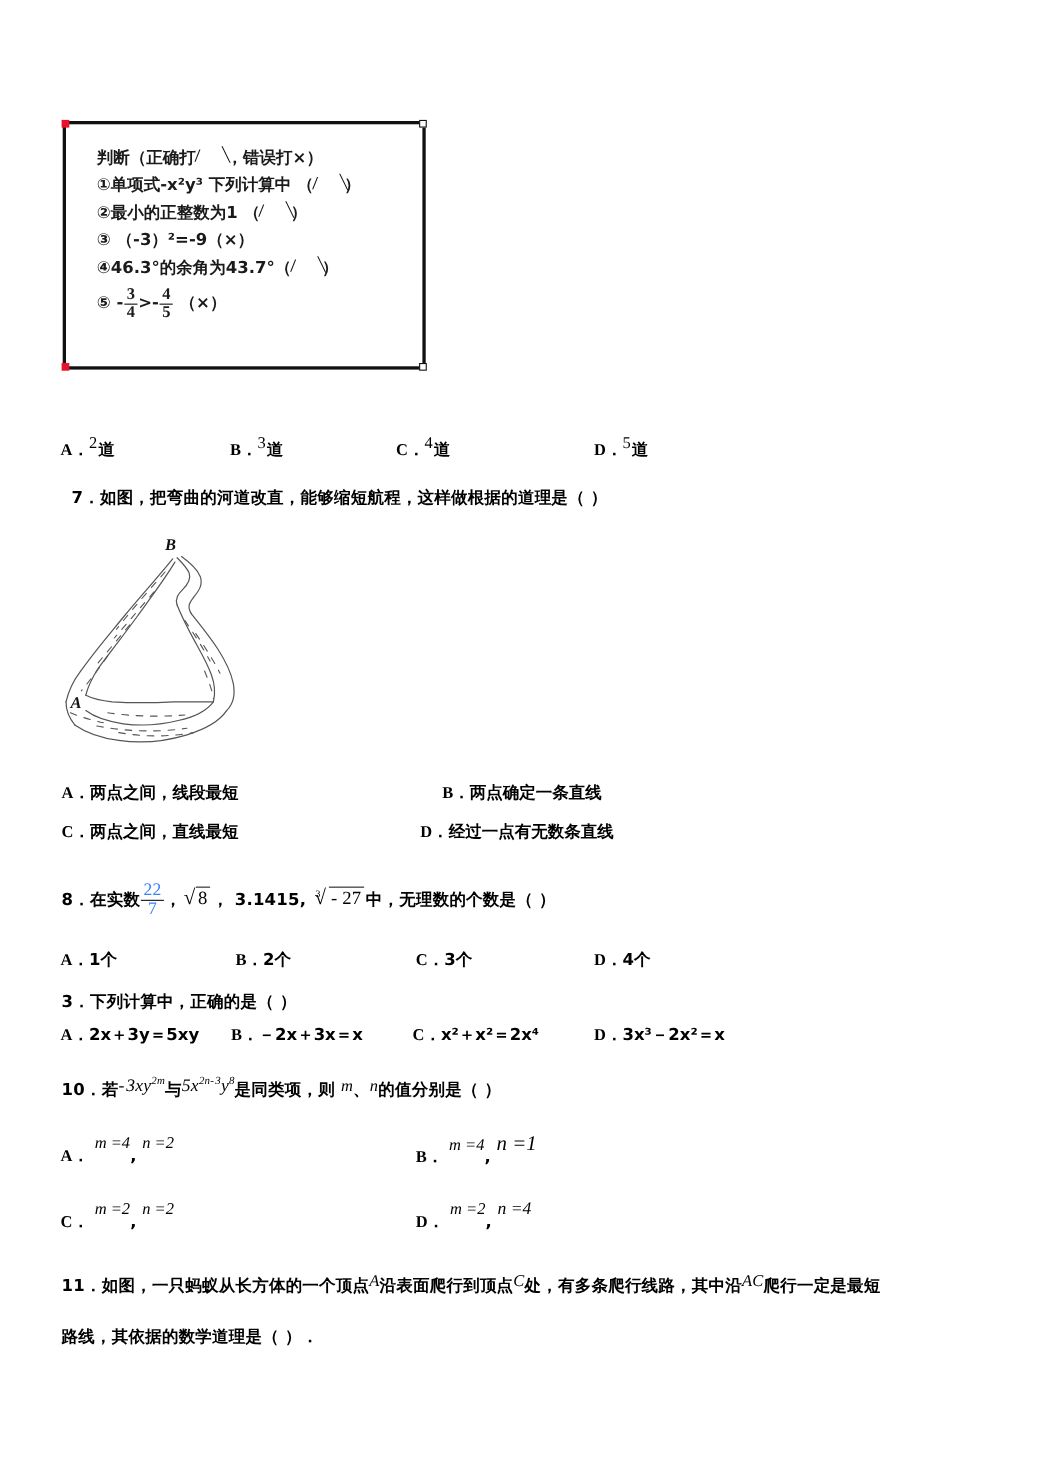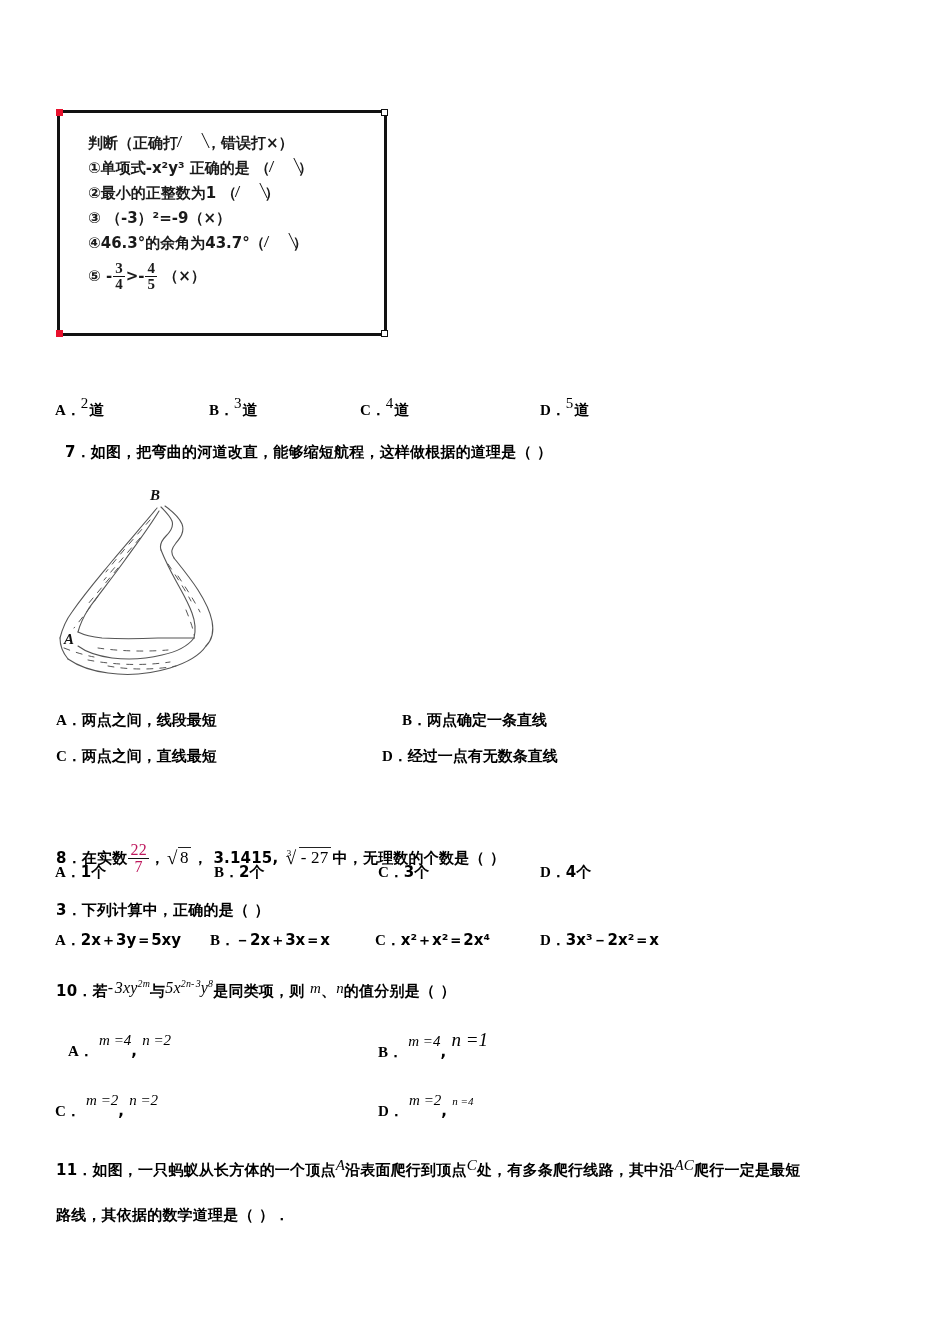--- a/index.html
+++ b/index.html
@@ -133,22 +133,21 @@
     font-size: 15px;
     margin: 0 1px;
   }
   .frac .num { display: block; padding: 0 2px; }
   .frac .den { display: block; padding: 0 2px; border-top: 1.4px solid #111; }
 
   .frac-light {
     font-weight: 400;
     font-family: "Liberation Serif", serif;
     font-style: normal;
-    color: #be185d;
-    margin-top: 40px;
+    color: #3b82f6;
   }
 
   
   #river-figure {
     position: absolute;
     left: 58px;
     top: 480px;
     width: 215px;
     height: 205px;
   }
@@ -194,21 +193,21 @@
     <span class="handle red   h-bl"></span>
     <span class="handle white h-br"></span>
 
     <div class="judge-body">
 
       <div class="judge-row">
         <span>判断（正确打</span><span class="tickmark"></span><span>，错误打×）</span>
       </div>
 
       <div class="judge-row">
-        <span>①</span><span>单项式-x²y³ 正确的是</span>
+        <span>①</span><span>单项式-x²y³ 下列计算中</span>
         <span>（</span><span class="tickmark"></span><span>）</span>
       </div>
 
       <div class="judge-row">
         <span>②</span><span>最小的正整数为1</span>
         <span>（</span><span class="tickmark"></span><span>）</span>
       </div>
 
       <div class="judge-row">
         <span>③</span>
@@ -325,39 +324,39 @@
     <span class="opt-letter">C．</span><span>x²＋x²＝2x⁴</span>
   </div>
   <div class="opt" style="left:540px; top:930px;">
     <span class="opt-letter">D．</span><span>3x³－2x²＝x</span>
   </div>
 
   <div class="q-line" style="left:56px; top:978px;">
     <span>10．若</span><span class="mathi" style="font-size:16px;vertical-align:3px;">- 3xy<sup class="sm">2m</sup></span><span>与</span><span class="mathi" style="font-size:16px;vertical-align:3px;">5x<sup class="sm">2n- 3</sup>y<sup class="sm">8</sup></span><span>是同类项，则</span> <span class="mathi" style="font-size:15px;vertical-align:3px;">m</span><span>、</span><span class="mathi" style="font-size:15px;vertical-align:3px;">n</span><span>的值分别是（   ）</span>
   </div>
 
-  <div class="opt" style="left:68px; top:1030px;">
+  <div class="opt" style="left:55px; top:1030px;">
     <span class="opt-letter" style="vertical-align:-7px;">A．</span>
     <span class="mathi" style="font-size:15px;vertical-align:4px;">m =4</span><span style="vertical-align:-7px;">,</span>
     <span class="mathi" style="font-size:15px;vertical-align:4px;">n =2</span>
   </div>
   <div class="opt" style="left:378px; top:1030px;">
     <span class="opt-letter" style="vertical-align:-7px;">B．</span>
     <span class="mathi" style="font-size:15px;vertical-align:4px;">m =4</span><span style="vertical-align:-7px;">,</span>
     <span class="mathi" style="font-size:19px;vertical-align:4px;">n =1</span>
   </div>
   <div class="opt" style="left:55px; top:1090px;">
     <span class="opt-letter" style="vertical-align:-7px;">C．</span>
     <span class="mathi" style="font-size:15px;vertical-align:4px;">m =2</span><span style="vertical-align:-7px;">,</span>
     <span class="mathi" style="font-size:15px;vertical-align:4px;">n =2</span>
   </div>
   <div class="opt" style="left:378px; top:1090px;">
     <span class="opt-letter" style="vertical-align:-7px;">D．</span>
     <span class="mathi" style="font-size:15px;vertical-align:4px;">m =2</span><span style="vertical-align:-7px;">,</span>
-    <span class="mathi" style="font-size:11px;vertical-align:4px;">n =4</span>
+    <span class="mathi" style="font-size:16px;vertical-align:4px;">n =4</span>
   </div>
 
   <div class="q-line" style="left:56px; top:1155px;text-align:right;">
     <span>11．如图，一只蚂蚁从长方体的一个顶点</span><span class="mathi" style="font-size:15px;vertical-align:5px;">A</span><span>沿表面爬行到顶点</span><span class="mathi" style="font-size:15px;vertical-align:5px;">C</span><span>处，有多条爬行线路，其中沿</span><span class="mathi" style="font-size:15px;vertical-align:5px;">AC</span><span>爬行一定是最短</span>
   </div>
   <div class="q-line" style="left:56px; top:1205px;">路线，其依据的数学道理是（    ）．</div>
 
 </div>
 
 </body></html>

